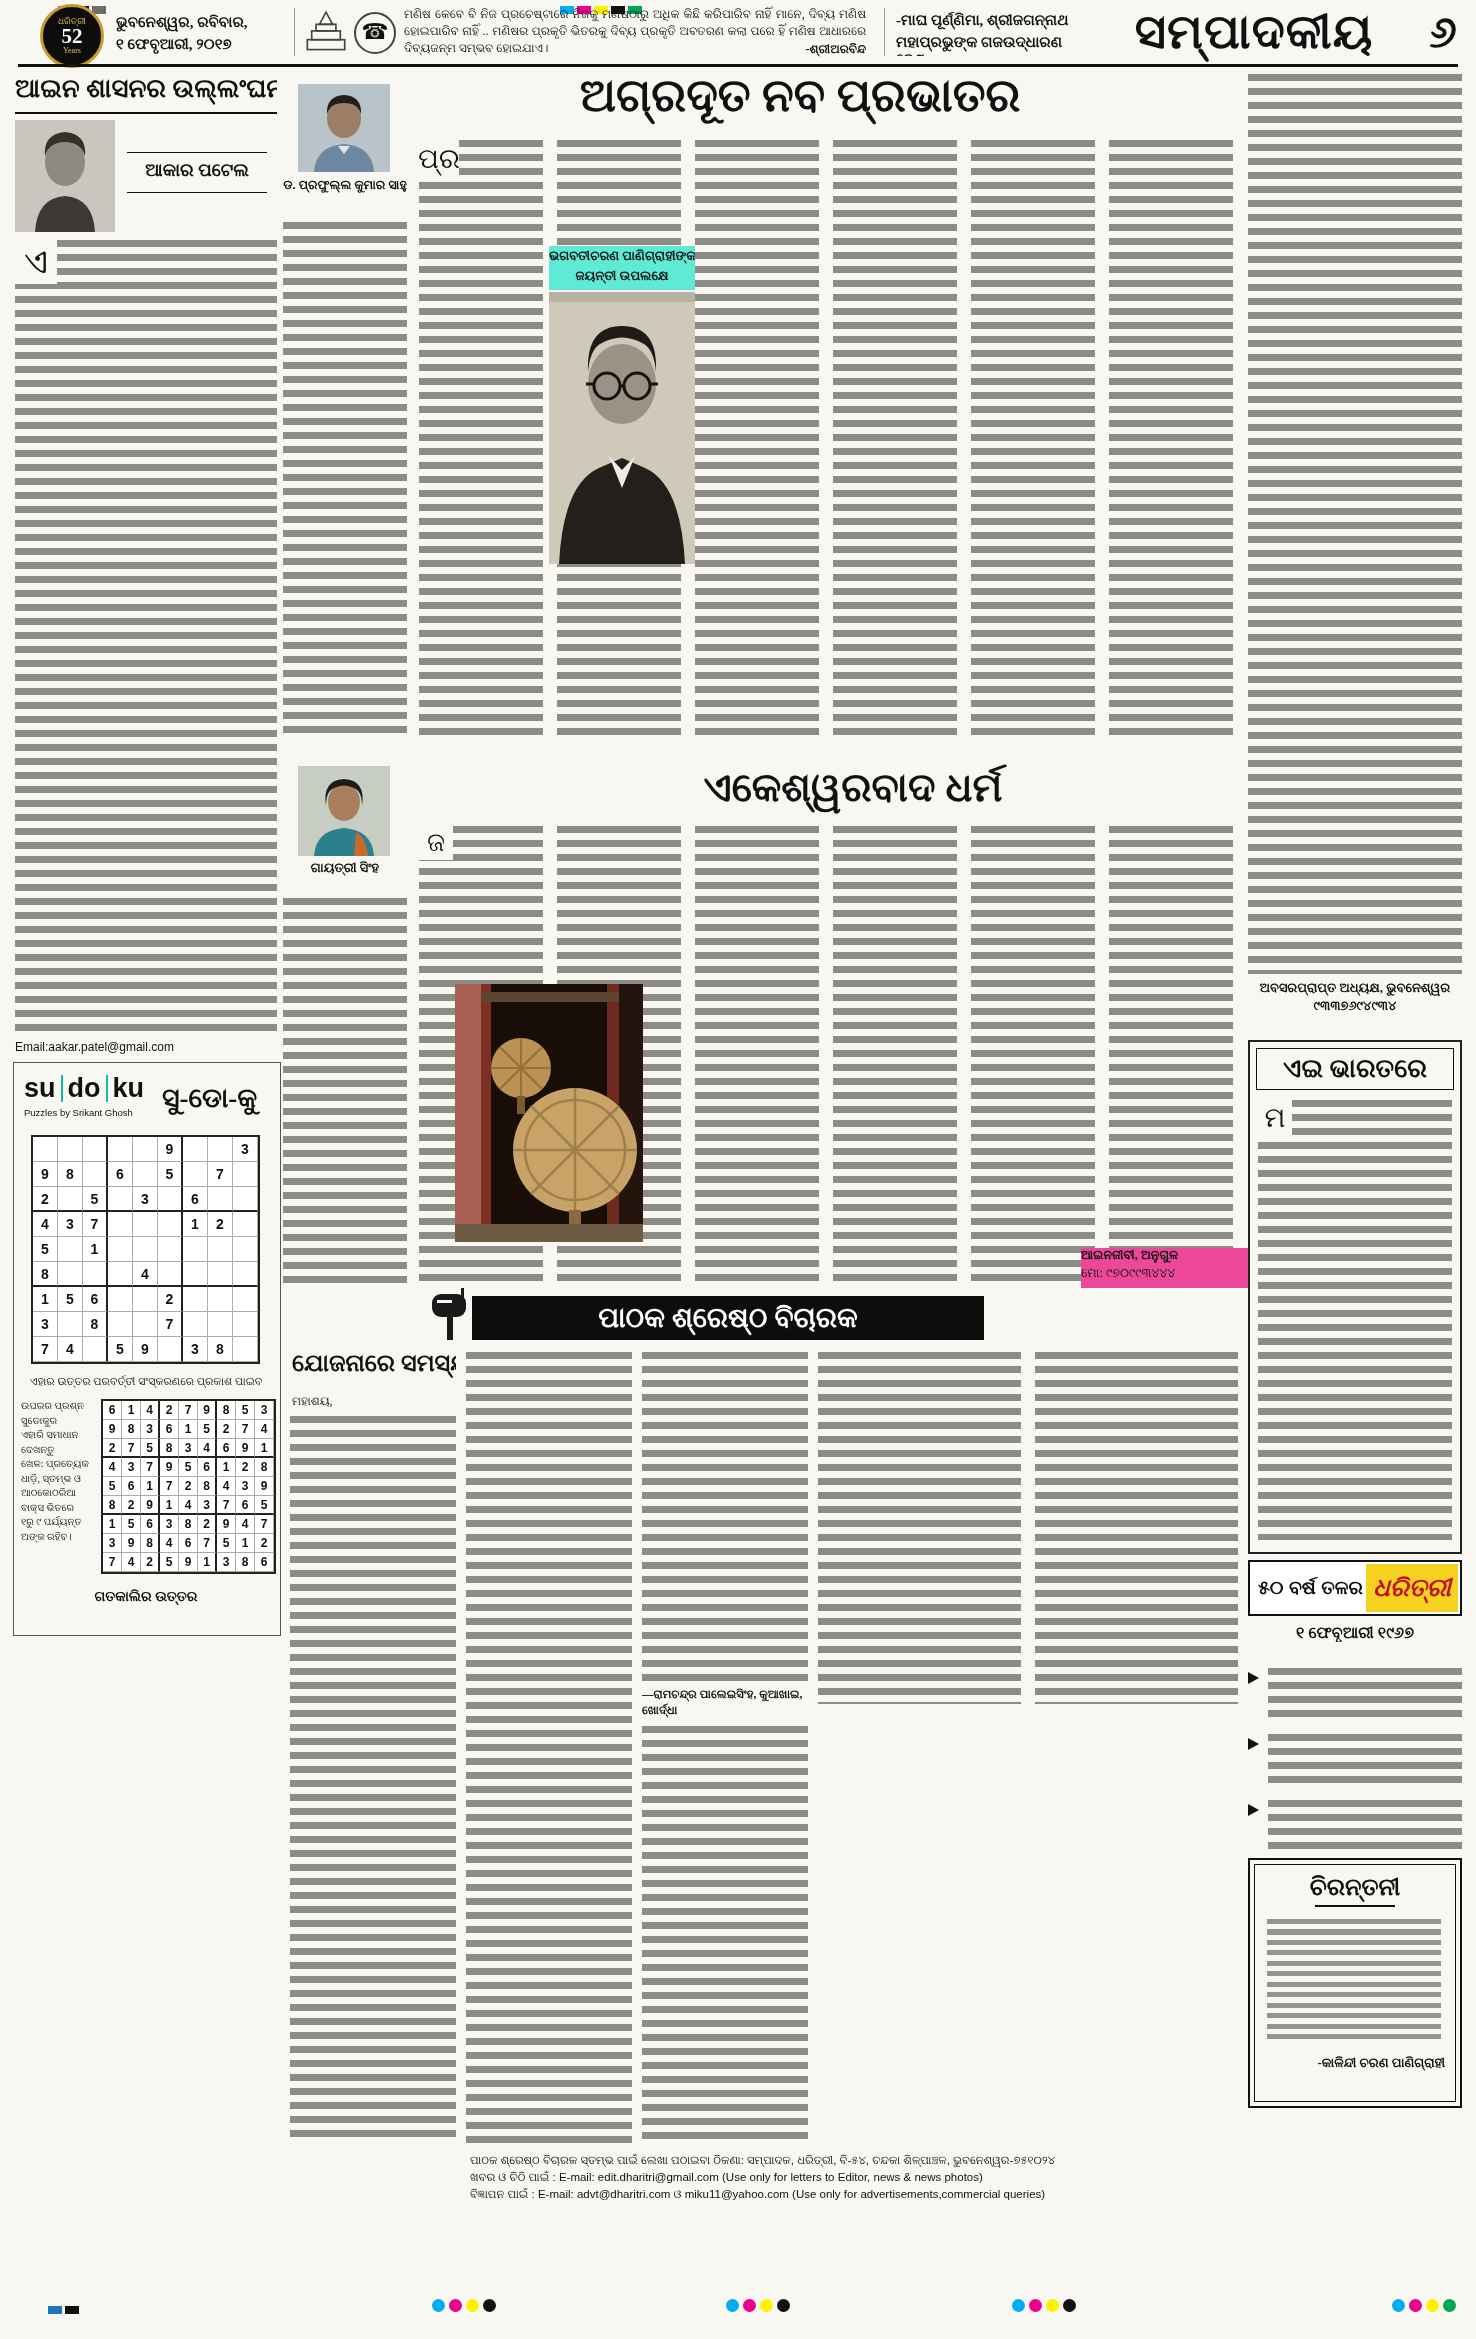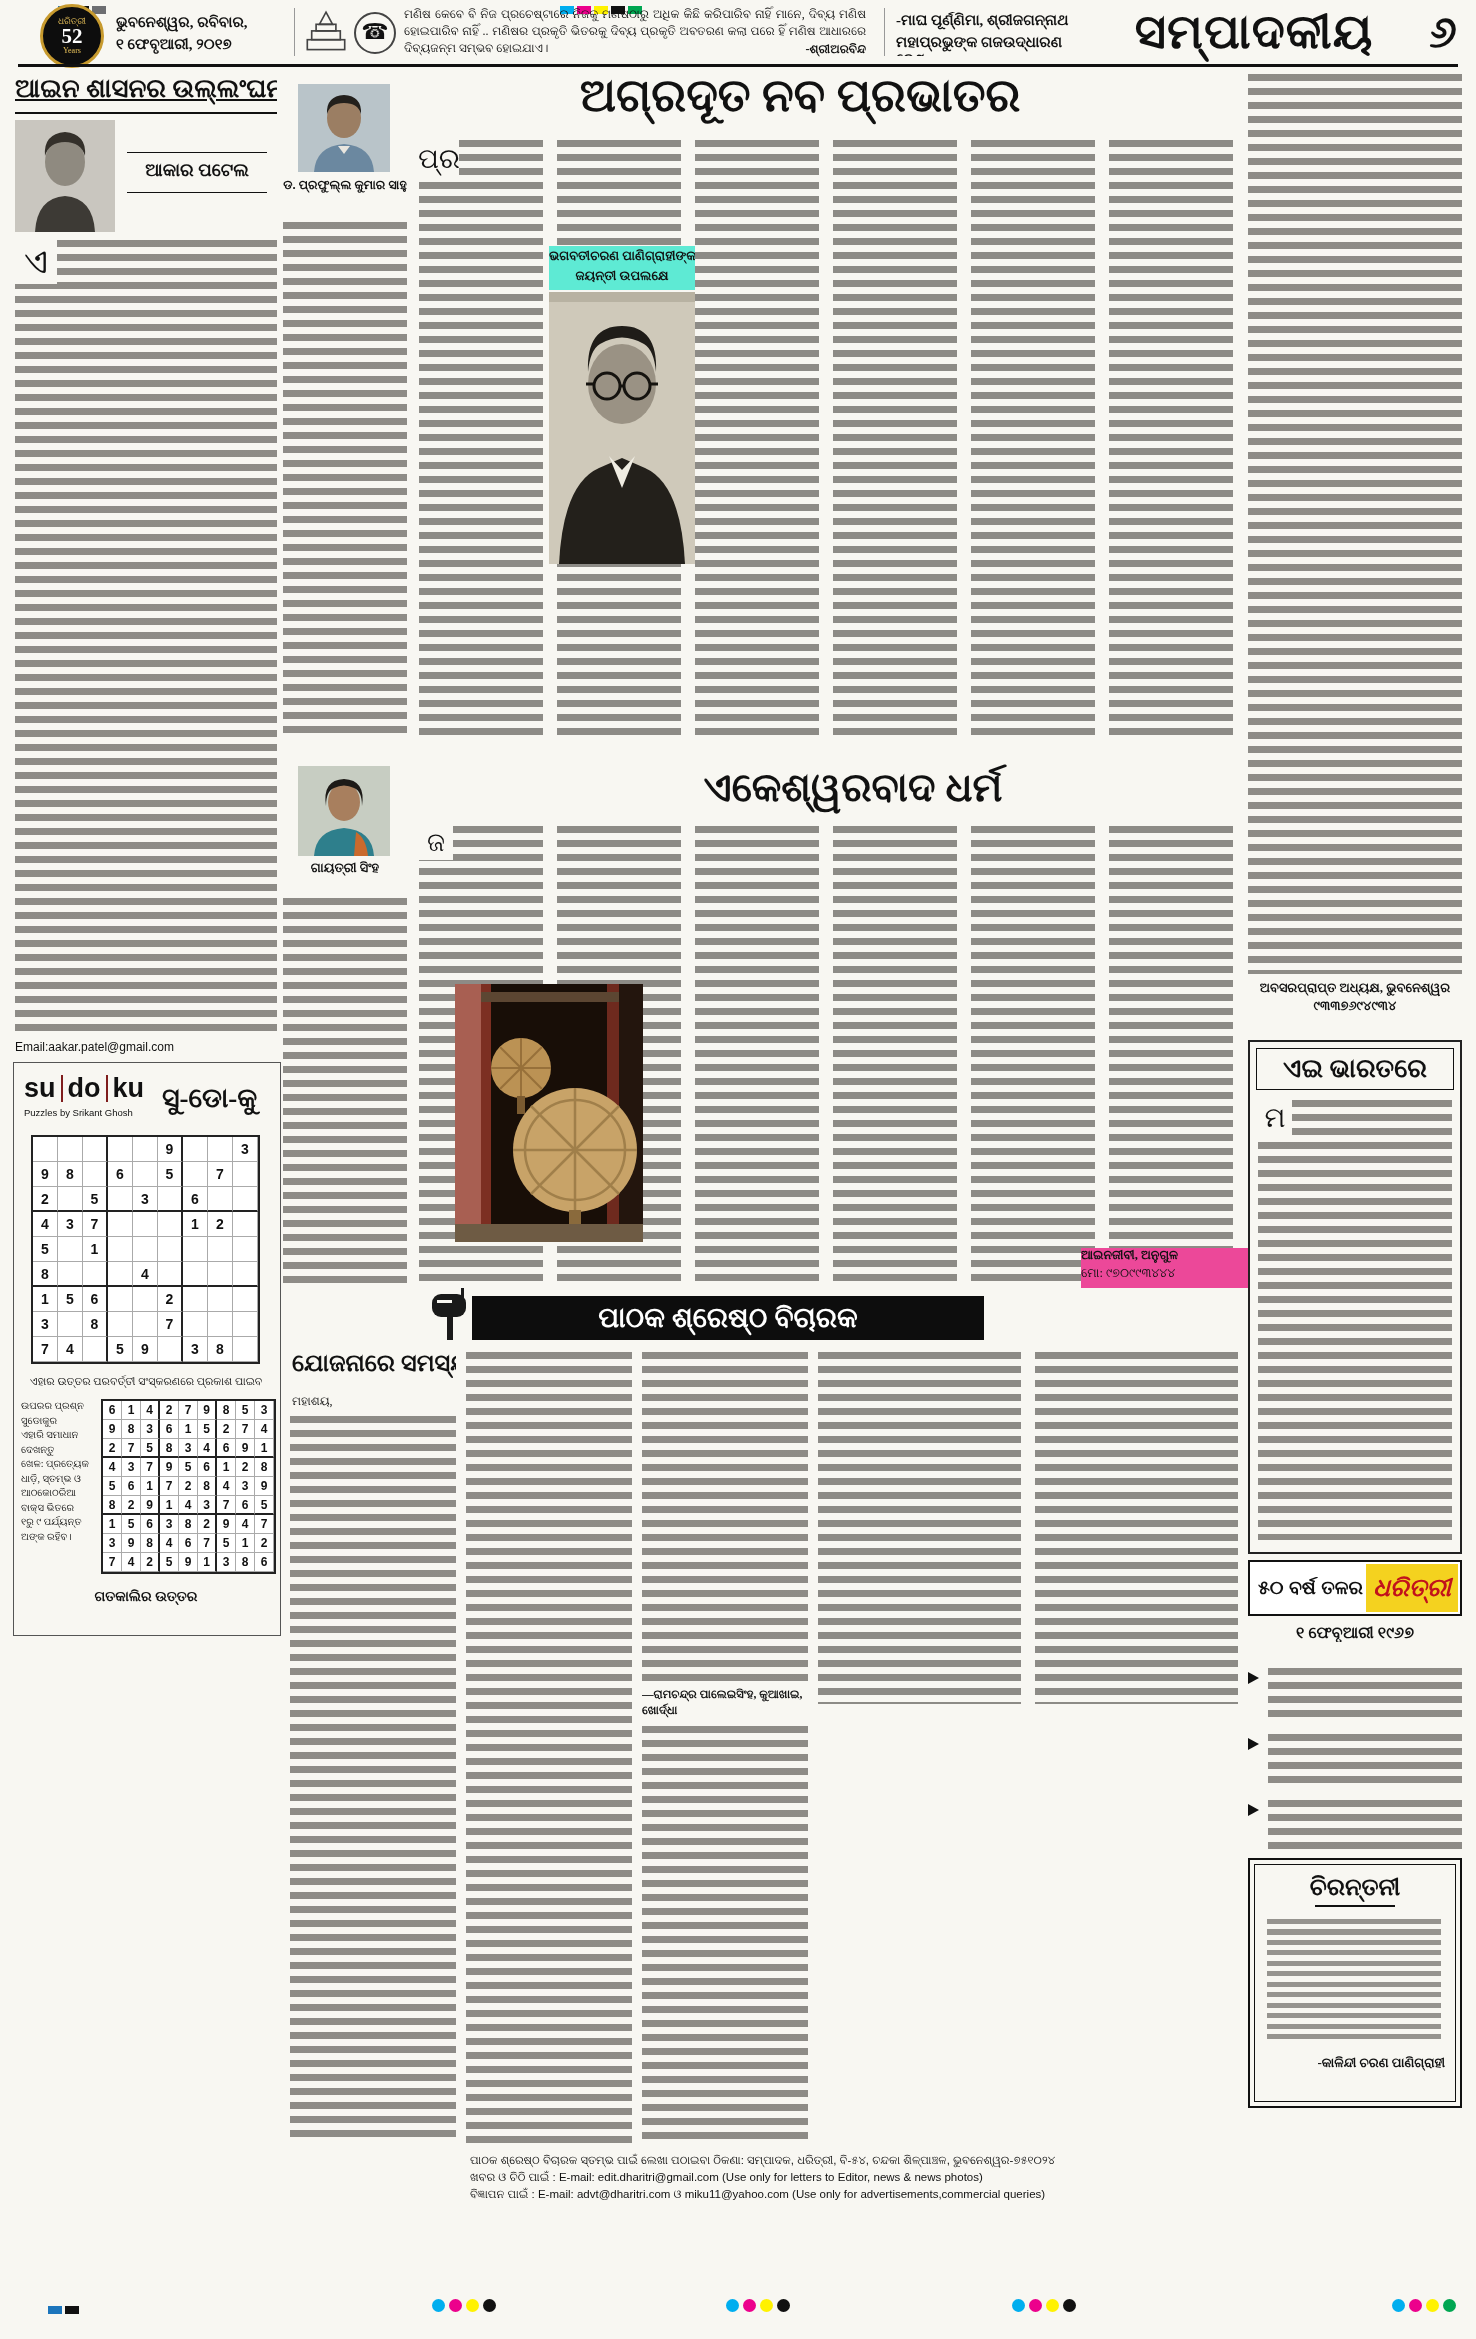--- a/index.html
+++ b/index.html
@@ -42,21 +42,21 @@
       display:flex;align-items:center;justify-content:center;
       font-family:"Liberation Sans",sans-serif;font-weight:bold;color:#111;}
   .sd-cell.bR{border-right:2px solid #222;}
   .sd-cell.bB{border-bottom:2px solid #222;}
   #sd-puzzle{grid-template-columns:repeat(9,25px);grid-auto-rows:25px;}
   #sd-puzzle .sd-cell{font-size:14px;}
   #sd-solution{grid-template-columns:repeat(9,19px);grid-auto-rows:19px;}
   #sd-solution .sd-cell{font-size:12px;}
   .sudoku-logo{display:flex;align-items:flex-end;font-family:"Liberation Sans",sans-serif;
       font-weight:bold;font-size:27px;line-height:27px;}
-  .sudoku-logo span{padding:0 5px;border-left:2px solid #7f1d1d;}
+  .sudoku-logo span{padding:0 5px;border-left:2px solid #14b8a6;}
   .sudoku-logo span:first-child{border-left:none;padding-left:0;}
   .instr div{font-size:10px;line-height:14.5px;white-space:nowrap;overflow:hidden;}
 
   
   .boxed{border:2px solid #222;background:#f8f7f2;}
   .banner{background:#0d0d0d;color:#fff;font-weight:bold;font-size:28px;line-height:44px;text-align:center;}
   .ribbon{position:relative;height:52px;border:2px solid #111;background:#fff;display:flex;align-items:center;}
   .rib-left{font-family:"Liberation Sans",sans-serif;font-weight:bold;font-size:19px;padding-left:8px;white-space:nowrap;}
   .rib-logo{position:absolute;right:2px;top:2px;bottom:2px;display:flex;align-items:center;padding:0 7px;
       background:#f4d21f;color:#c1121c;font-weight:bold;font-style:italic;font-size:25px;white-space:nowrap;}
@@ -103,21 +103,21 @@
   <div class="abs vline" style="left:884px;top:8px;height:48px;"></div>
 
   <div class="abs b hid" style="left:896px;top:12px;width:196px;height:22px;font-size:15px;">-ମାଘ ପୂର୍ଣ୍ଣିମା, ଶ୍ରୀଜଗନ୍ନାଥ</div>
   <div class="abs b hid" style="left:896px;top:34px;width:196px;height:22px;font-size:15px;">ମହାପ୍ରଭୁଙ୍କ ଗଜଉଦ୍ଧାରଣ ବେଶ</div>
 
   <div class="abs masthead hid nw ctr" style="left:1098px;top:2px;width:312px;height:60px;">ସମ୍ପାଦକୀୟ</div>
   <div class="abs pageno ctr hid" style="left:1418px;top:4px;width:50px;height:58px;">୬</div>
 
   <div class="abs rule" style="left:18px;top:64px;width:1440px;height:3px;"></div>
 
-  <div class="abs b hid nw" style="left:15px;top:74px;width:262px;height:36px;font-size:26px;text-decoration:underline;">ଆଇନ ଶାସନର ଉଲ୍ଲଂଘନ</div>
+  <div class="abs b hid nw" style="left:15px;top:74px;width:262px;height:36px;font-size:26px;">ଆଇନ ଶାସନର ଉଲ୍ଲଂଘନ</div>
   <div class="abs rule" style="left:15px;top:112px;width:262px;height:2px;"></div>
 
   <div class="abs" style="left:15px;top:120px;width:100px;height:112px;">
     <svg class="photo" width="100" height="112" viewBox="0 0 100 112">
       <rect width="100" height="112" fill="#c9c6bf"></rect>
       <ellipse cx="50" cy="42" rx="20" ry="24" fill="#8f8a80"></ellipse>
       <path d="M30 36 q-2 -22 20 -24 q22 2 20 24 q-4 -14 -20 -14 q-16 0 -20 14z" fill="#34302a"></path>
       <path d="M20 112 q2 -34 30 -36 q28 2 30 36 z" fill="#3d3a35"></path>
     </svg>
   </div>

